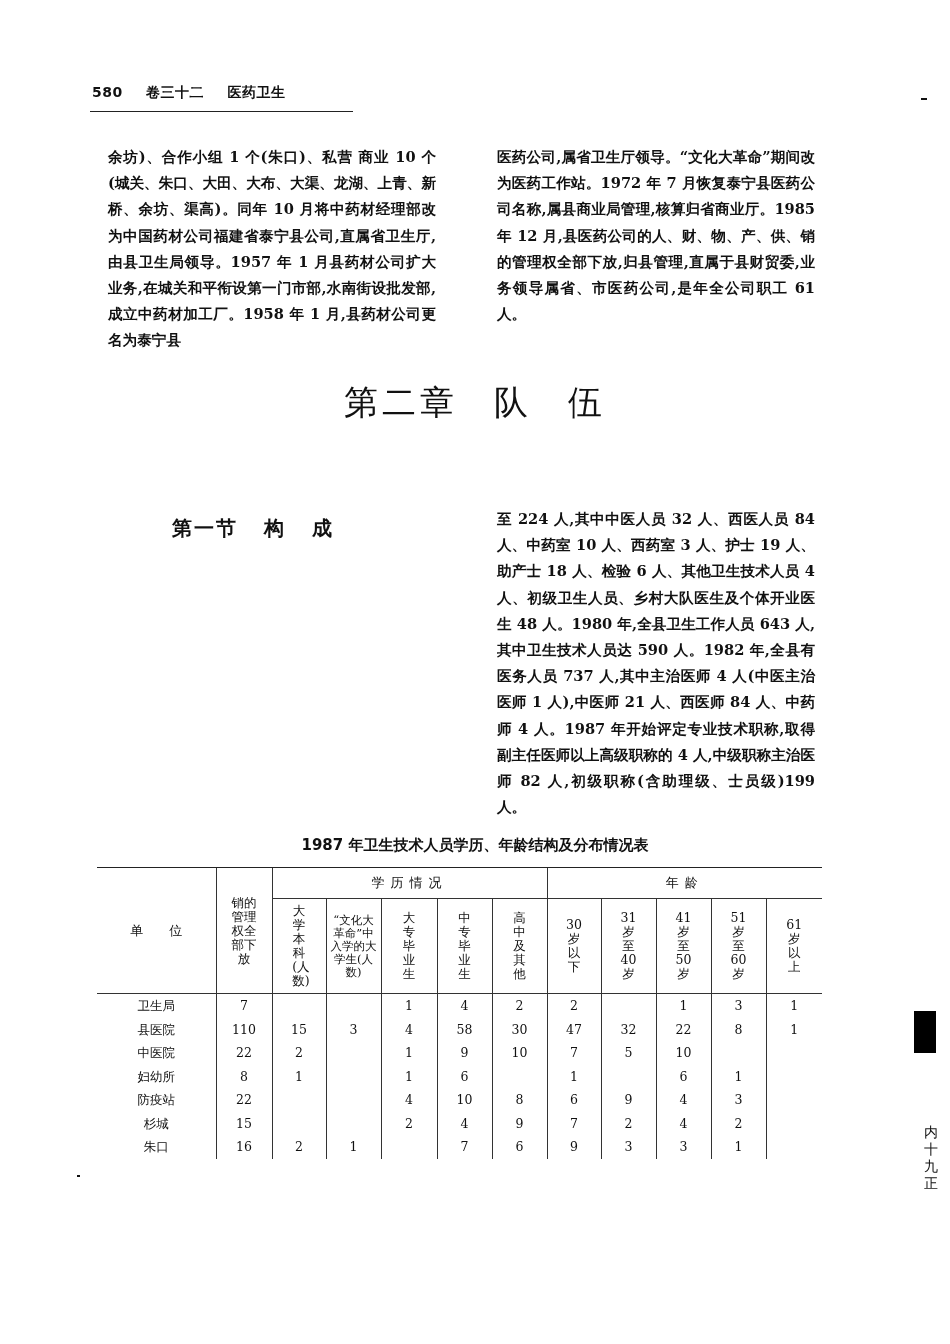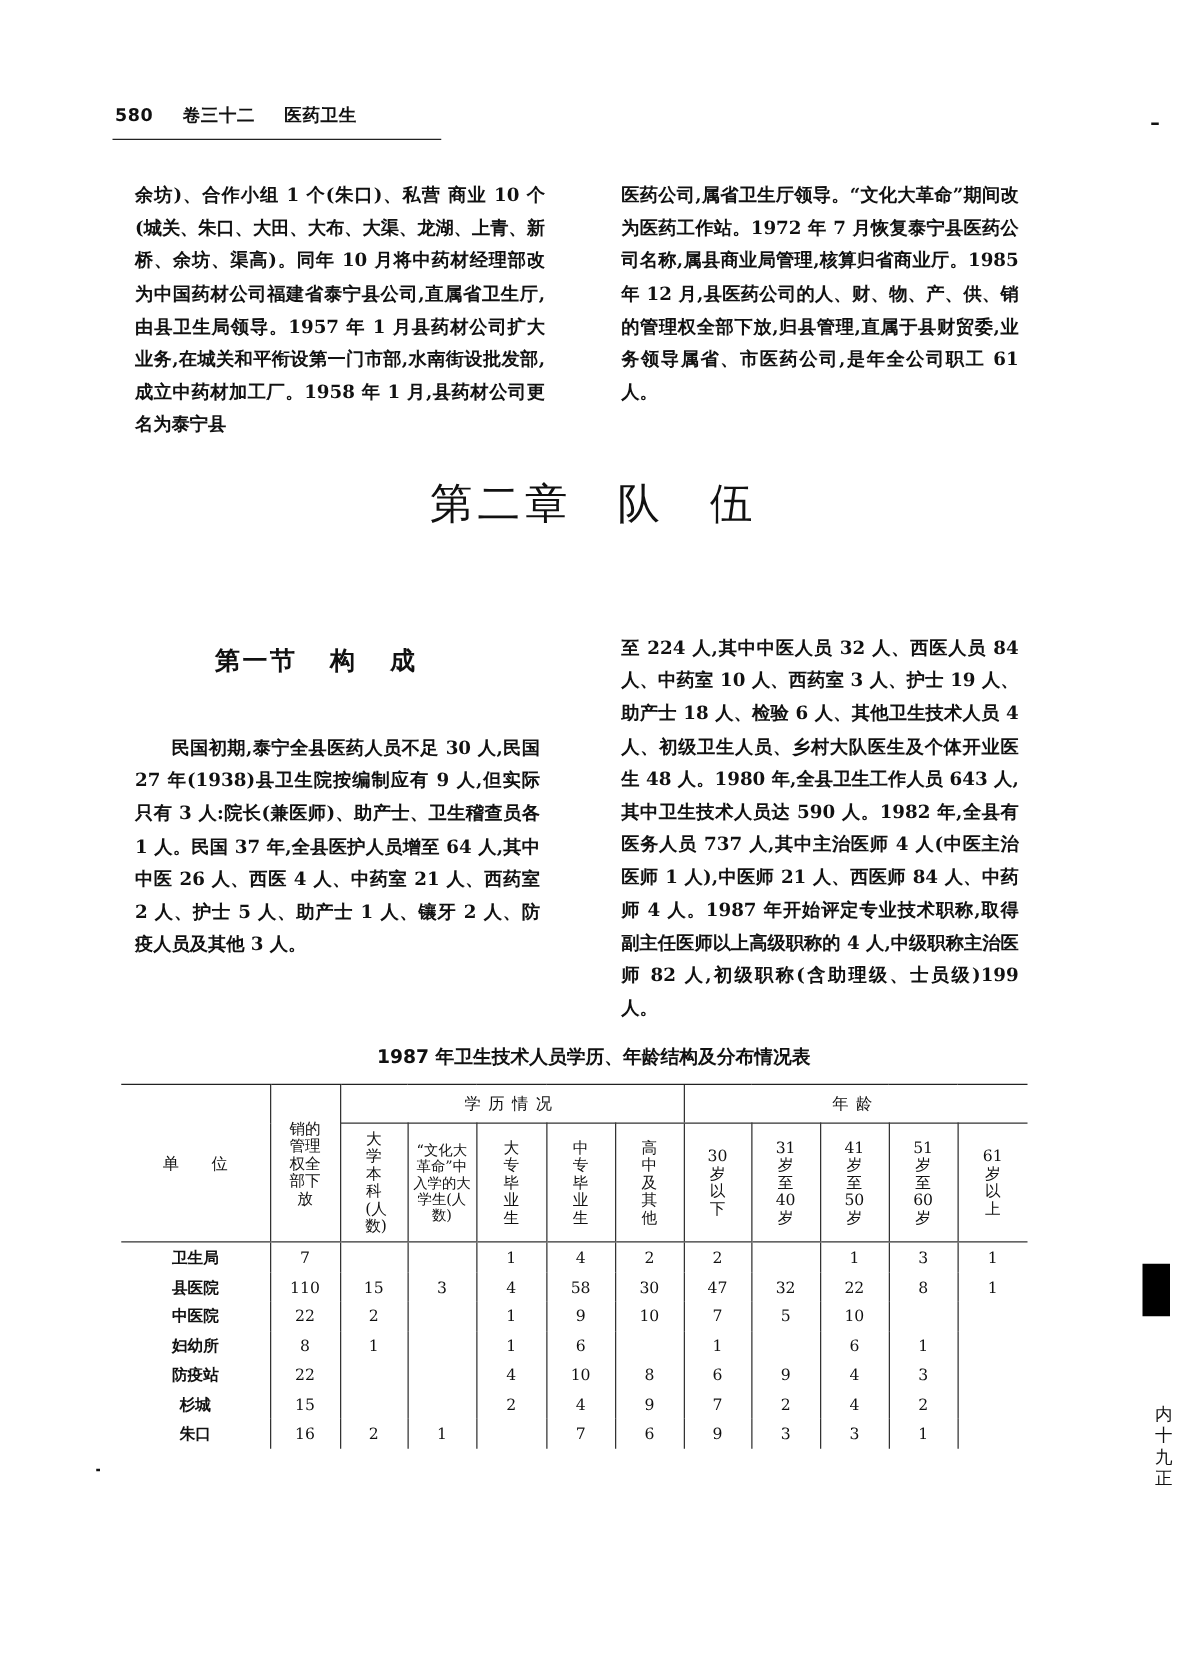--- a/index.html
+++ b/index.html
@@ -24,21 +24,21 @@
   .col-right-bot { left: 481px; top: 490px; width: 350px; }
   .table-title { position: absolute; left: 0; width: 950px; top: 836px; text-align: center;
                  font-size: 15px; font-weight: bold; font-family: "DejaVu Sans", sans-serif; }
   table.stats { position: absolute; left: 97px; top: 867px; border-collapse: collapse;
                 font-size: 12.5px; font-family: "DejaVu Serif", serif; }
   table.stats td, table.stats th { padding: 0; text-align: center; font-weight: normal; }
   table.stats thead th { border-left: 1px solid #333; border-bottom: 1px solid #333; vertical-align: middle; }
   table.stats thead tr:first-child th { border-top: 1.5px solid #222; }
   table.stats thead th.first { border-left: none; }
   table.stats tbody td { border-left: 1px solid #333; height: 23.5px; line-height: 23.5px; }
-  table.stats tbody td.first { border-left: none; font-weight: bold; font-family: "DejaVu Sans", sans-serif; font-size: 12.5px; }
+  table.stats tbody td.first { border-left: none; font-weight: normal; font-family: "DejaVu Sans", sans-serif; font-size: 12.5px; }
   .vert { display: inline-block; line-height: 14px; width: 1.1em; word-break: break-all; white-space: normal; font-size: 12.5px; }
   .vert2 { display: inline-block; line-height: 14px; width: 2.2em; word-break: break-all; white-space: normal; font-size: 12.5px; }
   .group-head { height: 30px; letter-spacing: 6px; font-size: 13px; }
   .black-tab { position: absolute; left: 914px; top: 1011px; width: 22px; height: 42px; background: #000; }
   .side-text { position: absolute; left: 924px; top: 1124px; width: 14px; font-size: 14px; line-height: 17px;
                font-family: "DejaVu Sans", sans-serif; word-break: break-all; }
   .dot-mark { position: absolute; left: 77px; top: 1175px; width: 3px; height: 2px; background: #111; }
 </style>
 </head>
 <body>
@@ -60,21 +60,20 @@
 
 <div class="chapter-title">
   <span>第二章</span><span class="gap"></span><span>队</span><span class="gap"></span><span>伍</span>
 </div>
 
 <div class="section-title">
   <span>第一节</span><span class="gap"></span><span>构</span><span class="gap"></span><span>成</span>
 </div>
 
 <div class="col col-left-bot">
-  <p class="indent">民国初期,泰宁全县医药人员不足 30 人,民国 27 年(1938)县卫生院按编制应有 9 人,但实际只有 3 人:院长(兼医师)、助产士、卫生稽查员各 1 人。民国 37 年,全县医护人员增至 64 人,其中中医 26 人、西医 4 人、中药室 21 人、西药室 2 人、护士 5 人、助产士 1 人、镶牙 2 人、防疫人员及其他 3 人。</p>
 </div>
 <div class="col col-right-bot">
   <p>至 224 人,其中中医人员 32 人、西医人员 84 人、中药室 10 人、西药室 3 人、护士 19 人、助产士 18 人、检验 6 人、其他卫生技术人员 4 人、初级卫生人员、乡村大队医生及个体开业医生 48 人。1980 年,全县卫生工作人员 643 人,其中卫生技术人员达 590 人。1982 年,全县有医务人员 737 人,其中主治医师 4 人(中医主治医师 1 人),中医师 21 人、西医师 84 人、中药师 4 人。1987 年开始评定专业技术职称,取得副主任医师以上高级职称的 4 人,中级职称主治医师 82 人,初级职称(含助理级、士员级)199 人。</p>
 </div>
 
 <div class="table-title">1987 年卫生技术人员学历、年龄结构及分布情况表</div>
 
 <table class="stats">
   <colgroup>
     <col style="width:119px">

